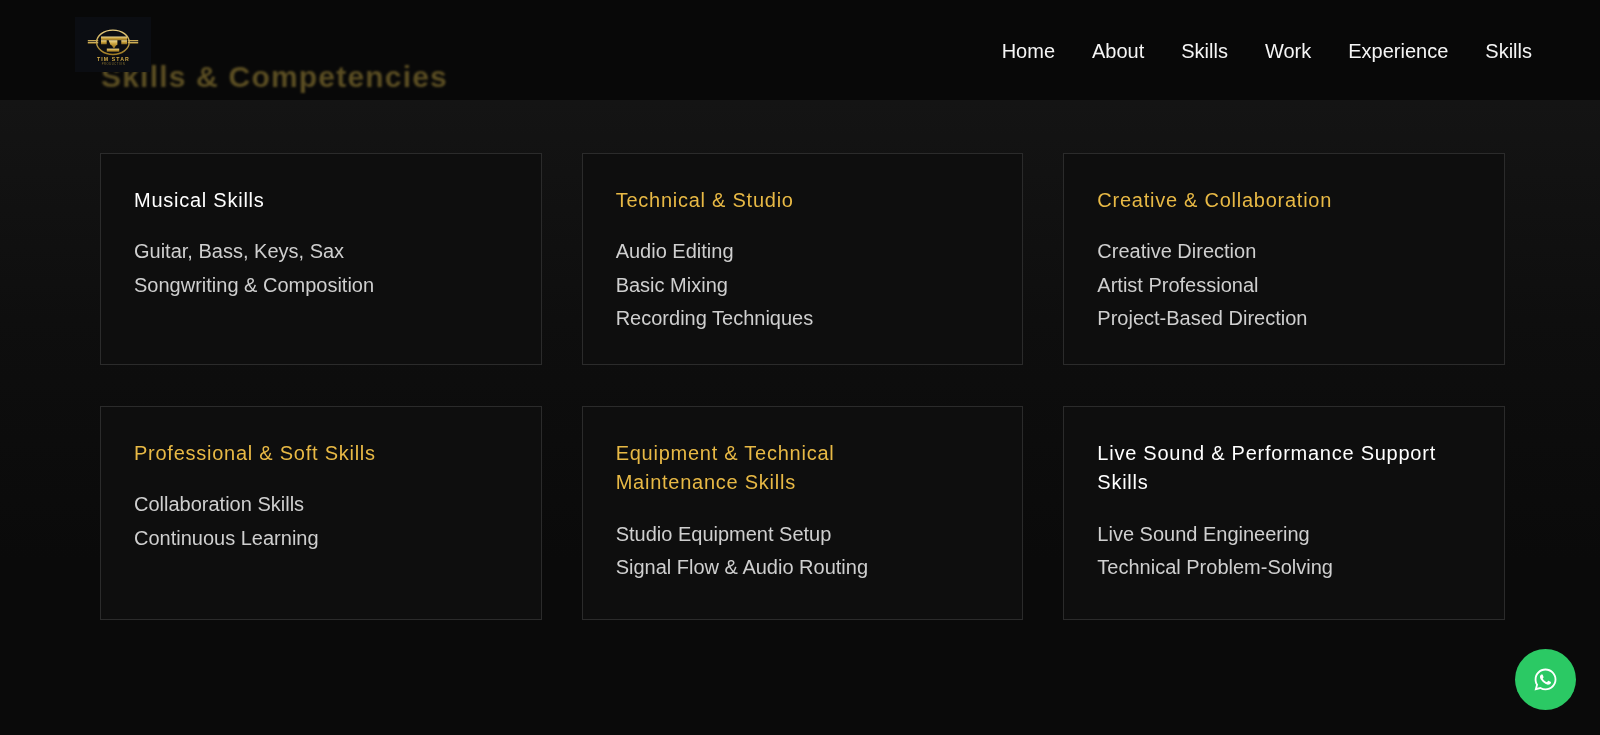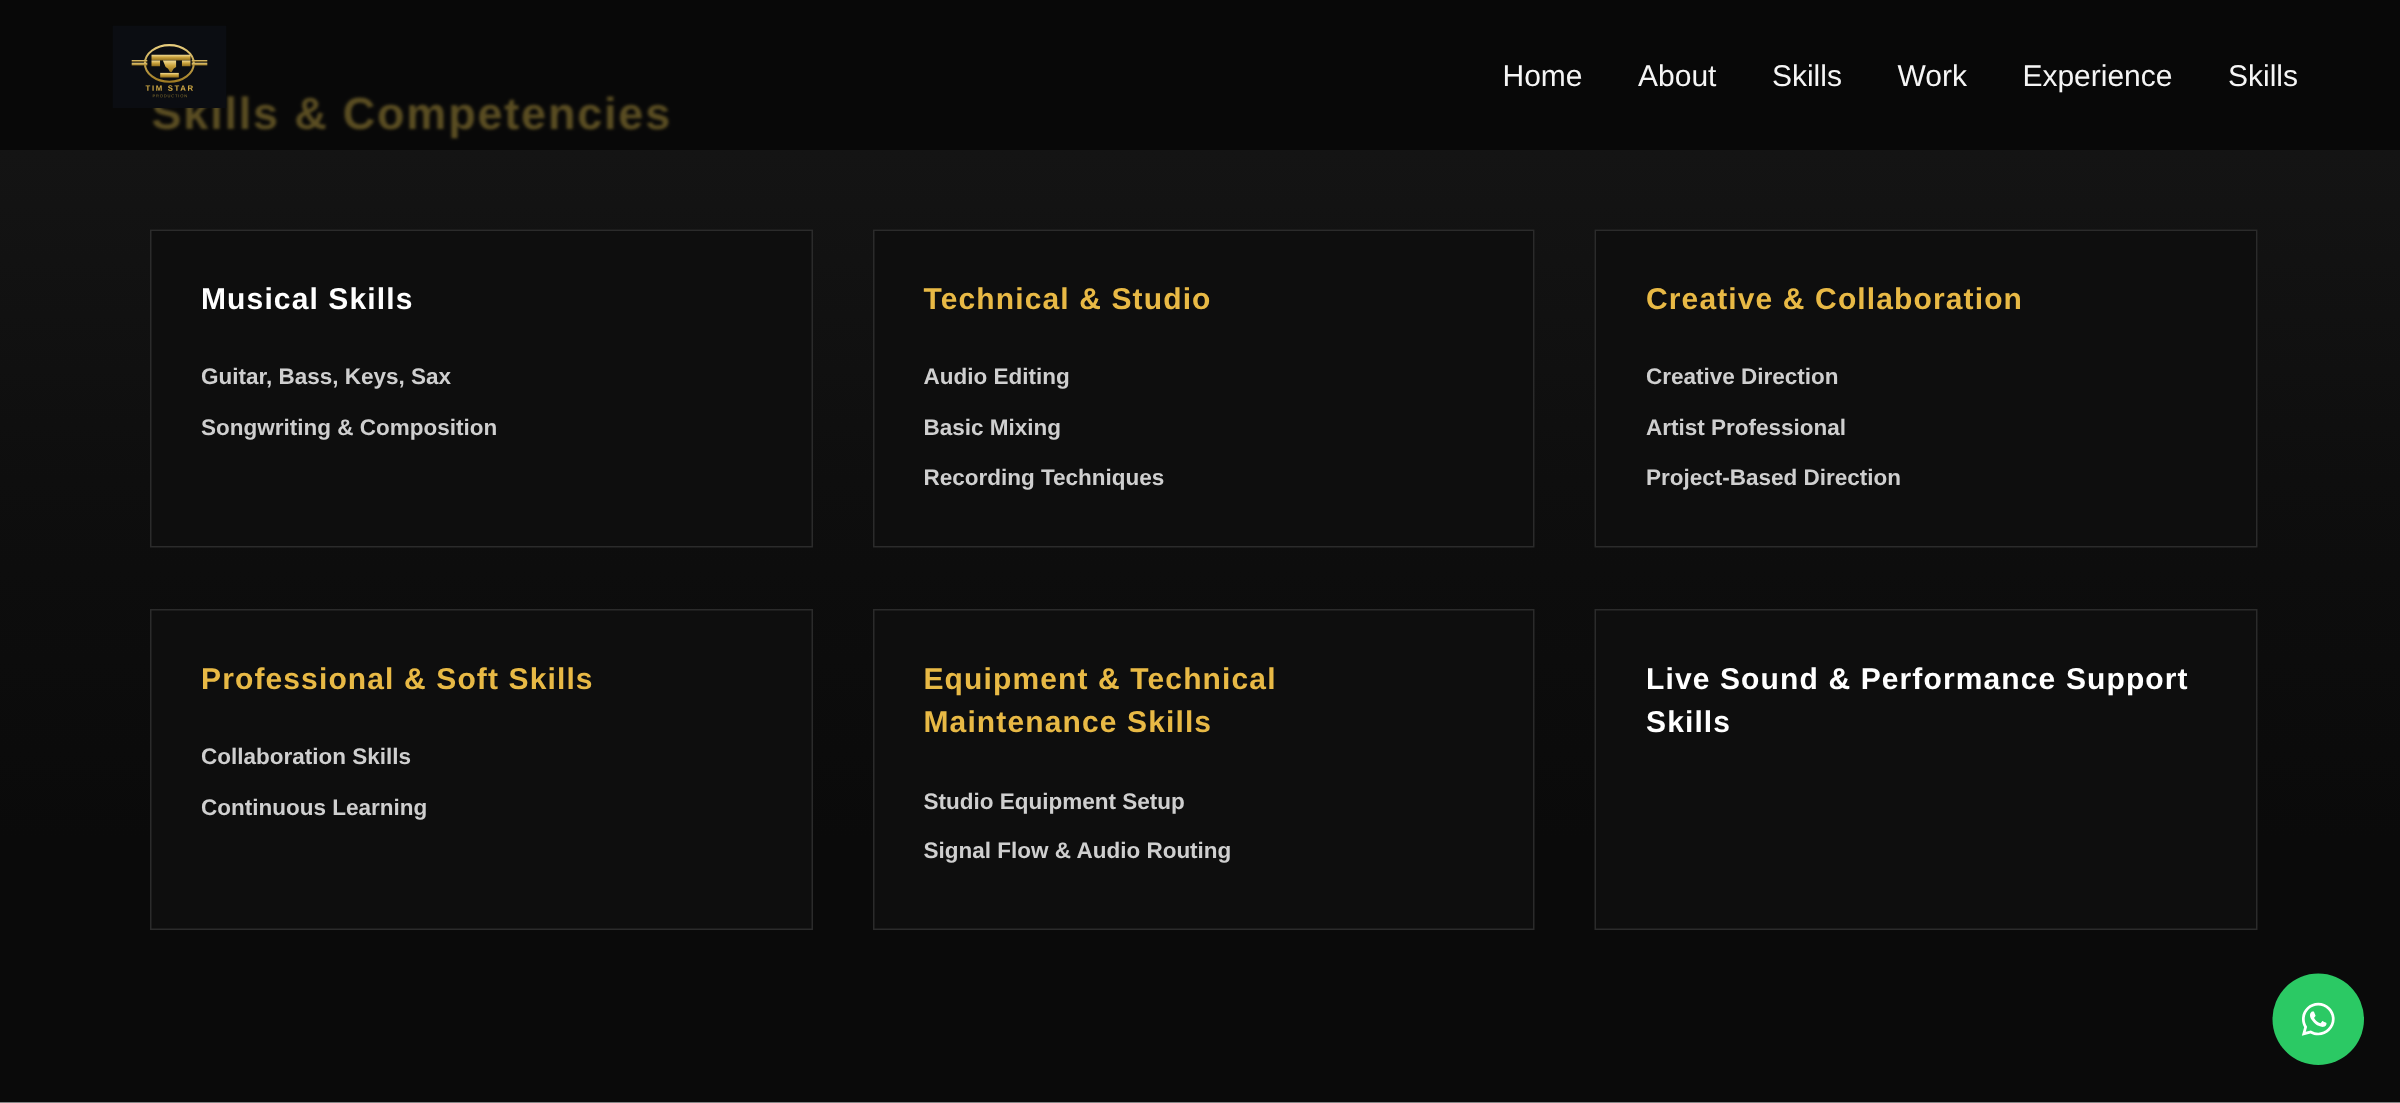--- a/index.html
+++ b/index.html
@@ -32,26 +32,26 @@
   position:absolute; left:100px; top:153px; width:1405px; z-index:0;
   display:grid; grid-template-columns:repeat(3, 1fr);
   grid-template-rows:212px 214px; column-gap:40px; row-gap:41px;
 }
 .card {
   opacity:0.999;
   background:#0e0e0e; border:1px solid #2b2b2b;
   padding:31.5px 33px;
 }
 .card h3 {
-  font-size:20px; line-height:29.5px; font-weight:bold; color:#e8b945;
+  font-size:20px; line-height:29.5px; font-weight:normal; color:#e8b945;
   letter-spacing:0.75px; margin-bottom:20px;
 }
 .card h3.white { color:#ffffff; }
 .card li {
-  list-style:none; font-size:15px; line-height:33.7px; color:#cfcfcf;font-weight:bold;
+  list-style:none; font-size:20px; line-height:33.7px; color:#cfcfcf;
 }
 .wa {
   position:absolute; right:24.5px; bottom:25px; width:61px; height:61px;
   border-radius:50%; background:#2bc964; z-index:5;
   display:flex; align-items:center; justify-content:center;
 }
 </style>
 </head>
 <body>
   <div class="heading">Skills &amp; Competencies</div>
@@ -122,19 +122,23 @@
     </div>
     <div class="card">
       <h3>Equipment &amp; Technical<br>Maintenance Skills</h3>
       <ul>
         <li>Studio Equipment Setup</li>
         <li>Signal Flow &amp; Audio Routing</li>
       </ul>
     </div>
     <div class="card">
       <h3 class="white">Live Sound &amp; Performance Support<br>Skills</h3>
+      <ul>
+        <li>Live Sound Engineering</li>
+        <li>Technical Problem-Solving</li>
+      </ul>
     </div>
   </div>
   <div class="wa">
     <svg width="25" height="25" viewBox="0 0 448 512" fill="#ffffff">
       <path d="M380.9 97.1C339 55.1 283.2 32 223.9 32c-122.4 0-222 99.6-222 222 0 39.1 10.2 77.3 29.6 111L0 480l117.7-30.9c32.4 17.7 68.9 27 106.1 27h.1c122.3 0 224.1-99.6 224.1-222 0-59.3-25.2-115-67.1-157zm-157 341.6c-33.2 0-65.7-8.9-94-25.7l-6.7-4-69.8 18.3L72 359.2l-4.4-7c-18.5-29.4-28.2-63.3-28.2-98.2 0-101.7 82.8-184.5 184.6-184.5 49.3 0 95.6 19.2 130.4 54.1 34.8 34.9 56.2 81.2 56.1 130.5 0 101.8-84.9 184.6-186.6 184.6zm101.2-138.2c-5.5-2.8-32.8-16.2-37.9-18-5.1-1.9-8.8-2.8-12.5 2.8-3.7 5.6-14.3 18-17.6 21.8-3.2 3.7-6.5 4.2-12 1.4-32.6-16.3-54-29.1-75.5-66-5.7-9.8 5.7-9.1 16.3-30.3 1.8-3.7.9-6.9-.5-9.7-1.4-2.8-12.5-30.1-17.1-41.2-4.5-10.8-9.1-9.3-12.5-9.5-3.2-.2-6.9-.2-10.6-.2-3.7 0-9.7 1.4-14.8 6.9-5.1 5.6-19.4 19-19.4 46.3 0 27.3 19.9 53.7 22.6 57.4 2.8 3.7 39.1 59.7 94.8 83.8 35.2 15.2 49 16.5 66.6 13.9 10.7-1.6 32.8-13.4 37.4-26.4 4.6-13 4.6-24.1 3.2-26.5-1.3-2.5-5-3.9-10.5-6.6z"></path>
     </svg>
   </div>
 
 </body></html>

